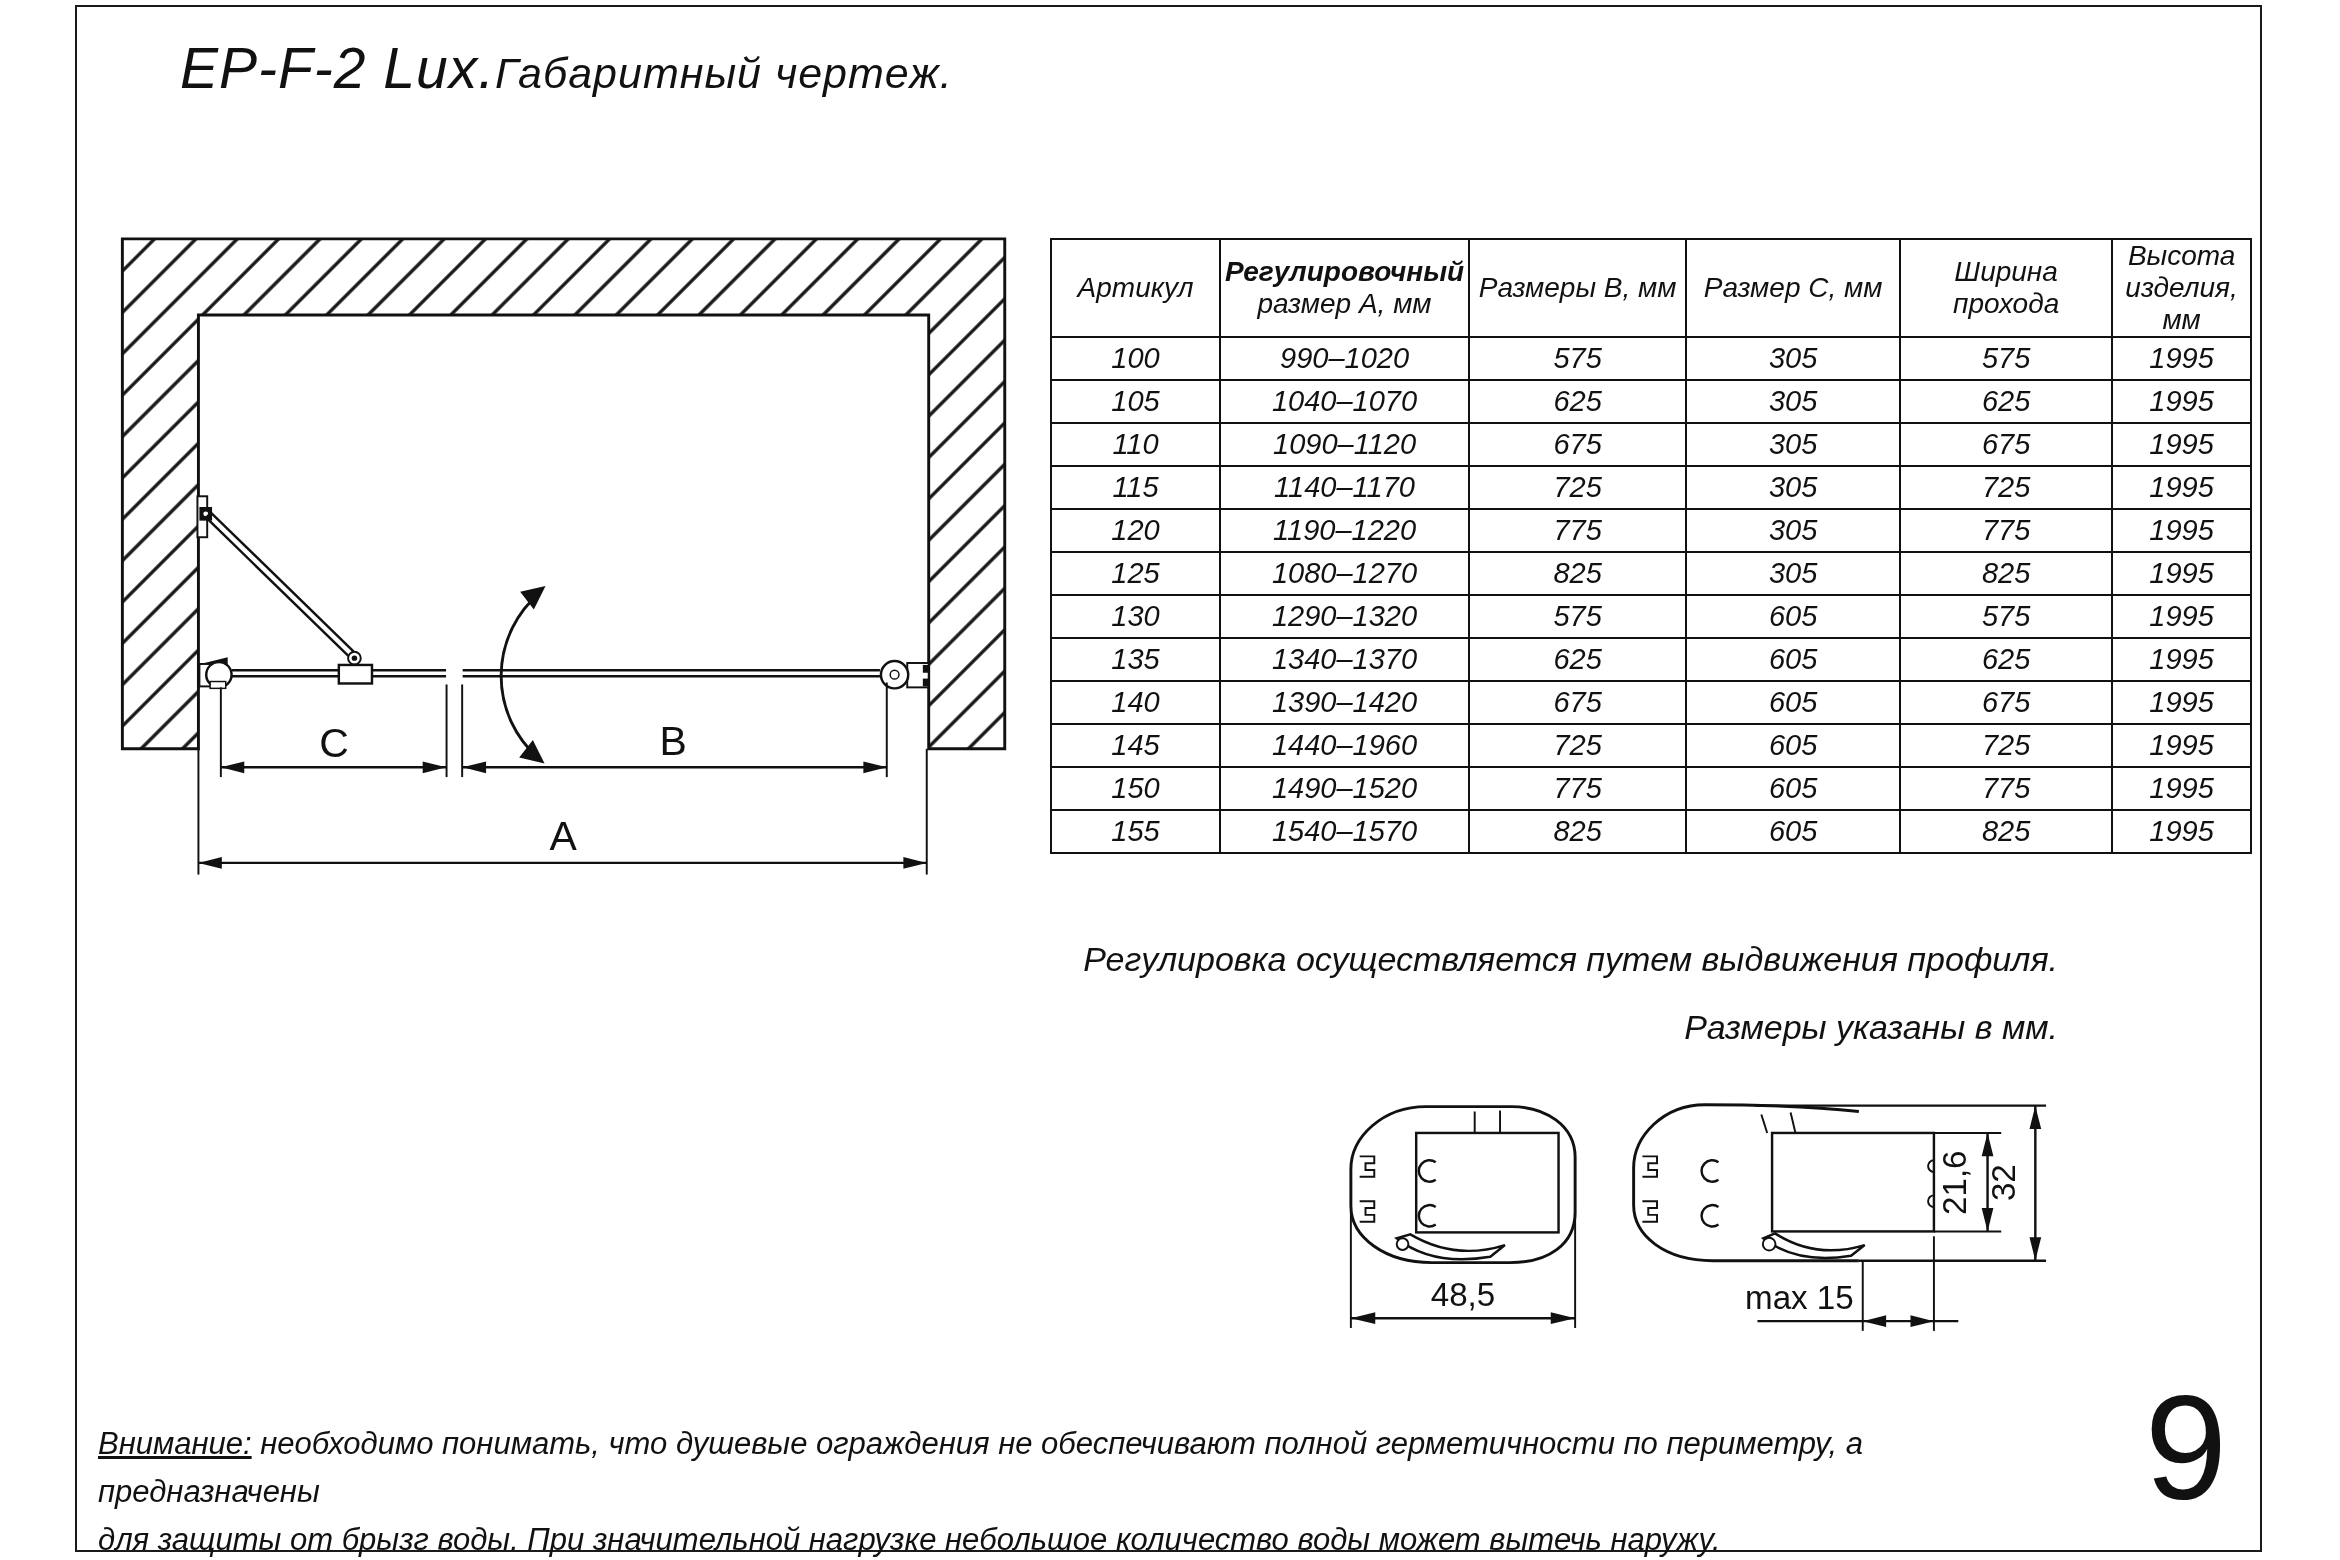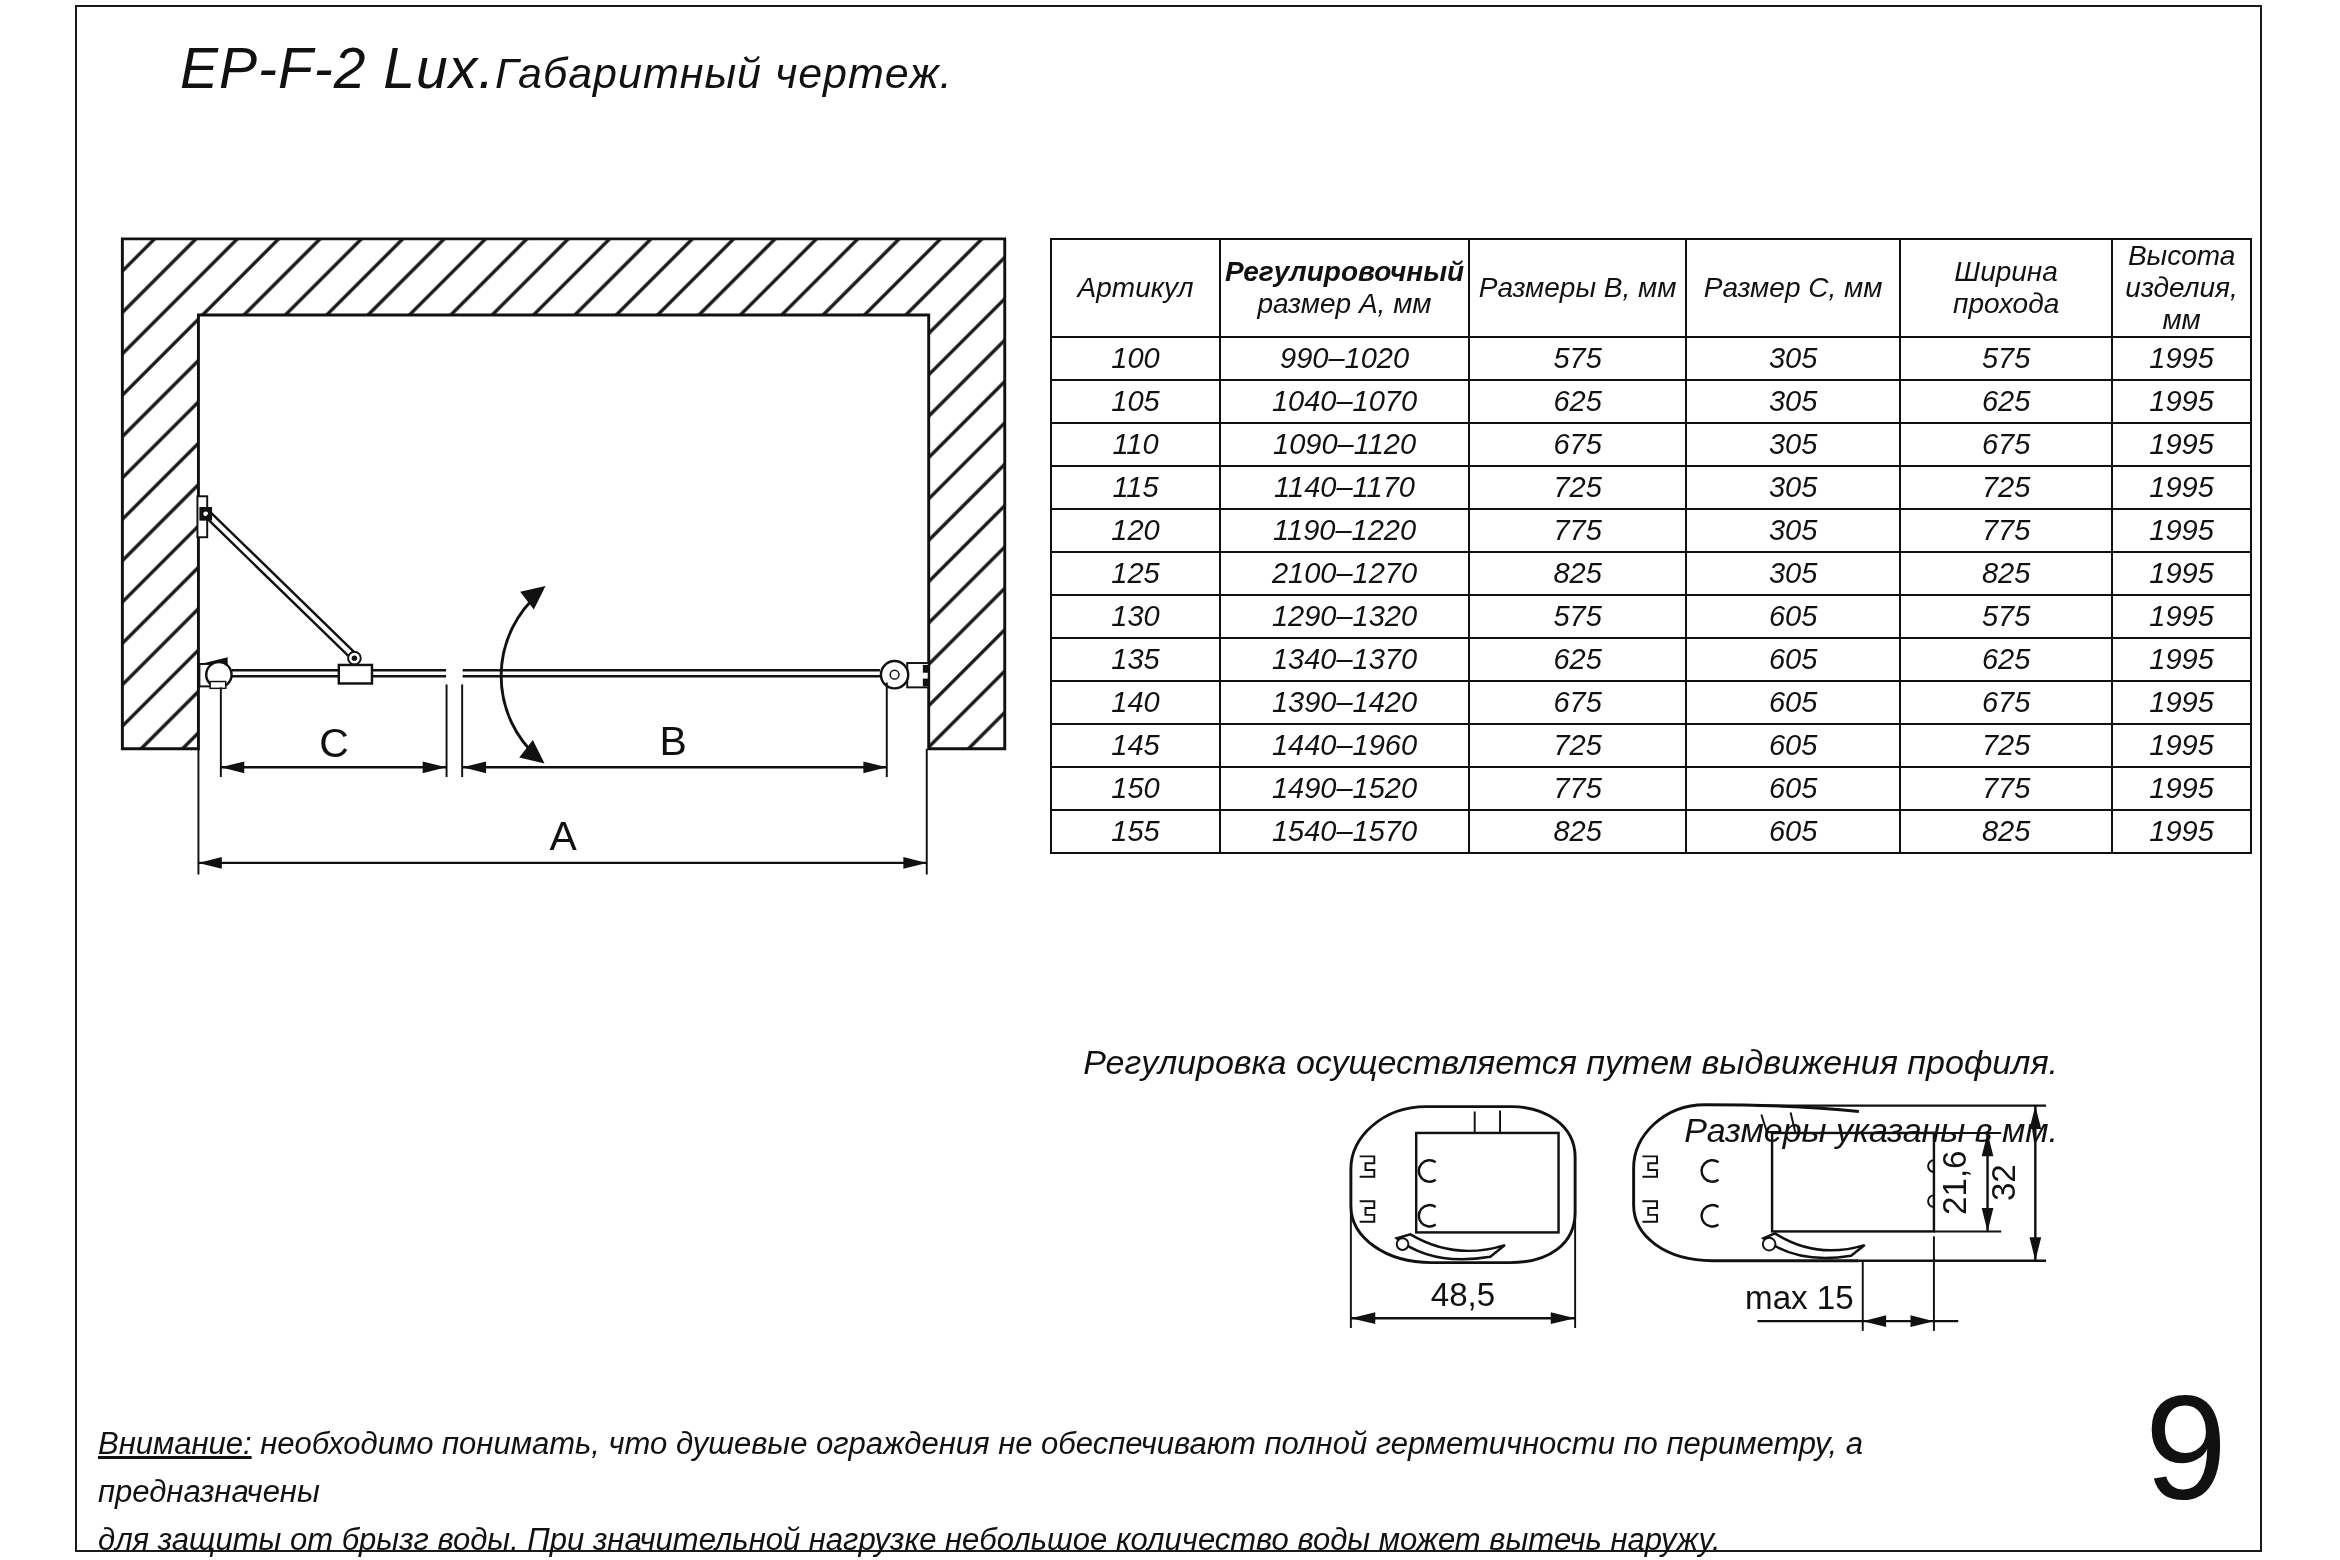--- a/index.html
+++ b/index.html
@@ -31,21 +31,21 @@
   table.sizes th, table.sizes td{
     border:2.3px solid #111;text-align:center;vertical-align:middle;
     padding:0 3.9px;box-sizing:border-box;overflow:hidden;
   }
   table.sizes thead th{height:94px;font-weight:normal;font-size:28px;line-height:32px;}
   table.sizes td{height:43px;}
   .c1{width:169px}.c2{width:238px}.c3{width:217px}.c4{width:214px}.c5{width:212px}.c6{width:139px}
   .hdr-bold{font-weight:bold;}
 
   .adjust-note{
-    position:absolute;left:1073px;top:1028px;width:985px;
+    position:absolute;left:1073px;top:925px;width:985px;
     text-align:right;font-style:italic;font-size:34px;line-height:68px;
     white-space:nowrap;
   }
   .warning{
     position:absolute;left:98px;top:1420px;width:1911px;
     font-style:italic;font-size:31px;line-height:48px;
   }
   .warning .uline{text-decoration:underline;}
   .pagenum{
     position:absolute;left:2103px;top:1363px;width:166px;
@@ -271,21 +271,21 @@
       <tr>
         <td>120</td>
         <td>1190–1220</td>
         <td>775</td>
         <td>305</td>
         <td>775</td>
         <td>1995</td>
       </tr>
       <tr>
         <td>125</td>
-        <td>2100–1270</td>
+        <td>1080–1270</td>
         <td>825</td>
         <td>305</td>
         <td>825</td>
         <td>1995</td>
       </tr>
       <tr>
         <td>130</td>
         <td>1290–1320</td>
         <td>575</td>
         <td>605</td>

